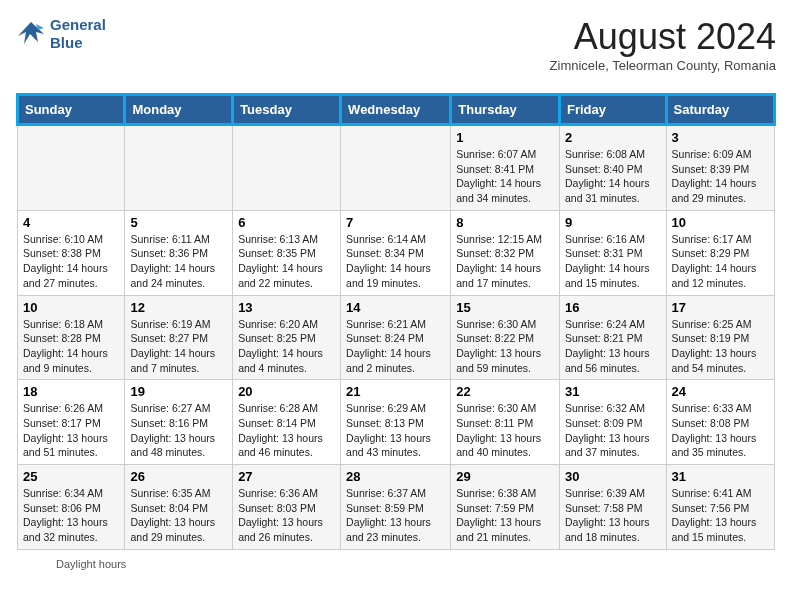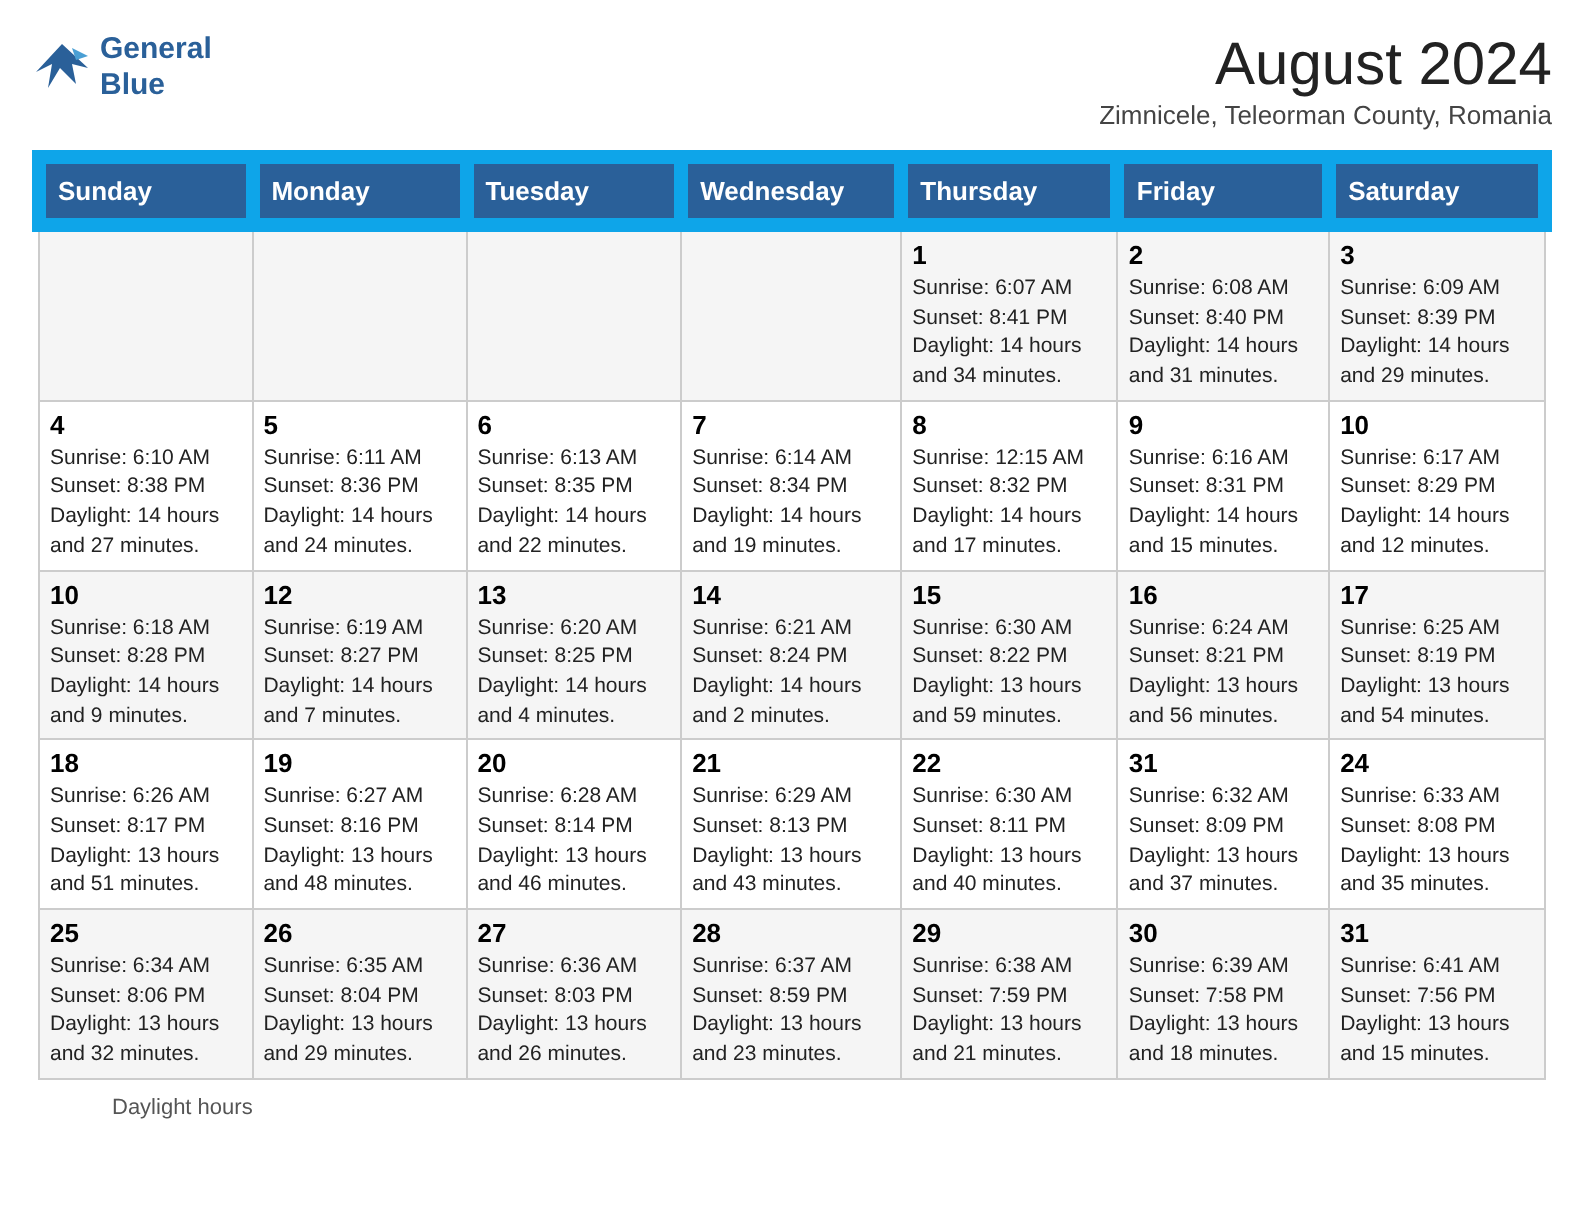--- a/index.html
+++ b/index.html
@@ -7,21 +7,21 @@
       font-family: Arial, sans-serif;
       background: #fff;
       width: 792px;
       min-height: 612px;
       padding: 16px;
     }
     .header-area {
       display: flex;
       justify-content: space-between;
       align-items: flex-start;
-      margin-bottom: 10px;
+      margin-bottom: 20px;
     }
     .logo {
       display: flex;
       align-items: center;
       gap: 4px;
     }
     .logo-text {
       font-size: 15px;
       font-weight: bold;
       line-height: 1.2;
@@ -30,41 +30,41 @@
       color: #2a6099;
     }
     .logo-bird {
       width: 30px;
       height: 28px;
     }
     .title-area {
       text-align: right;
     }
     .month-title {
-      font-size: 30px;
+      font-size: 36px;
       font-weight: normal;
       color: #222;
     }
     .location-title {
       font-size: 13px;
       color: #444;
     }
     table {
       width: 100%;
       border-collapse: collapse;
       font-size: 11px;
     }
     thead tr th {
       background: #2a6099;
       color: #fff;
       text-align: left;
       padding: 6px 6px;
       font-size: 13px;
       font-weight: bold;
-      border: 7px solid #0ea5e9;
+      border: 3px solid #0ea5e9;
     }
     tbody tr td {
       border: 1px solid #ccc;
       vertical-align: top;
       padding: 4px 5px;
       width: 113px;
       min-height: 70px;
       background: #fff;
     }
     tbody tr:nth-child(odd) td {

